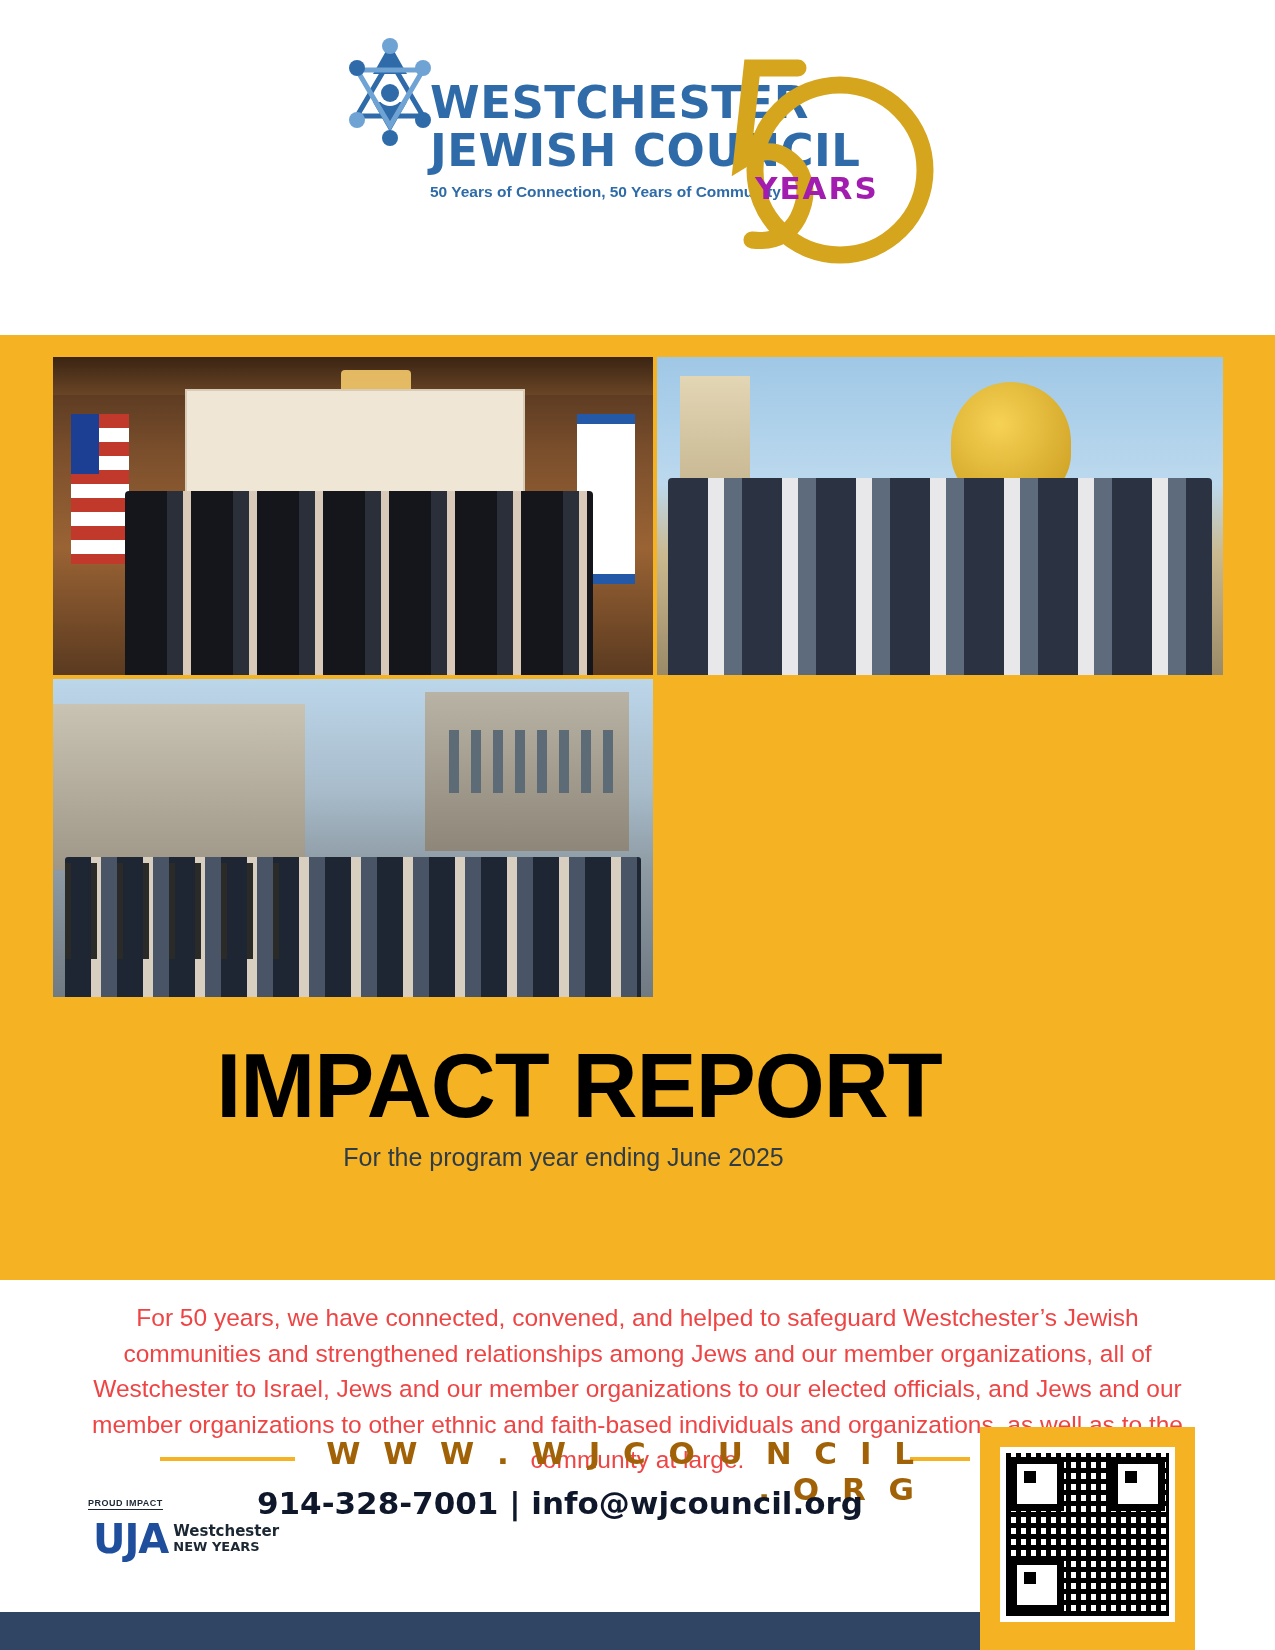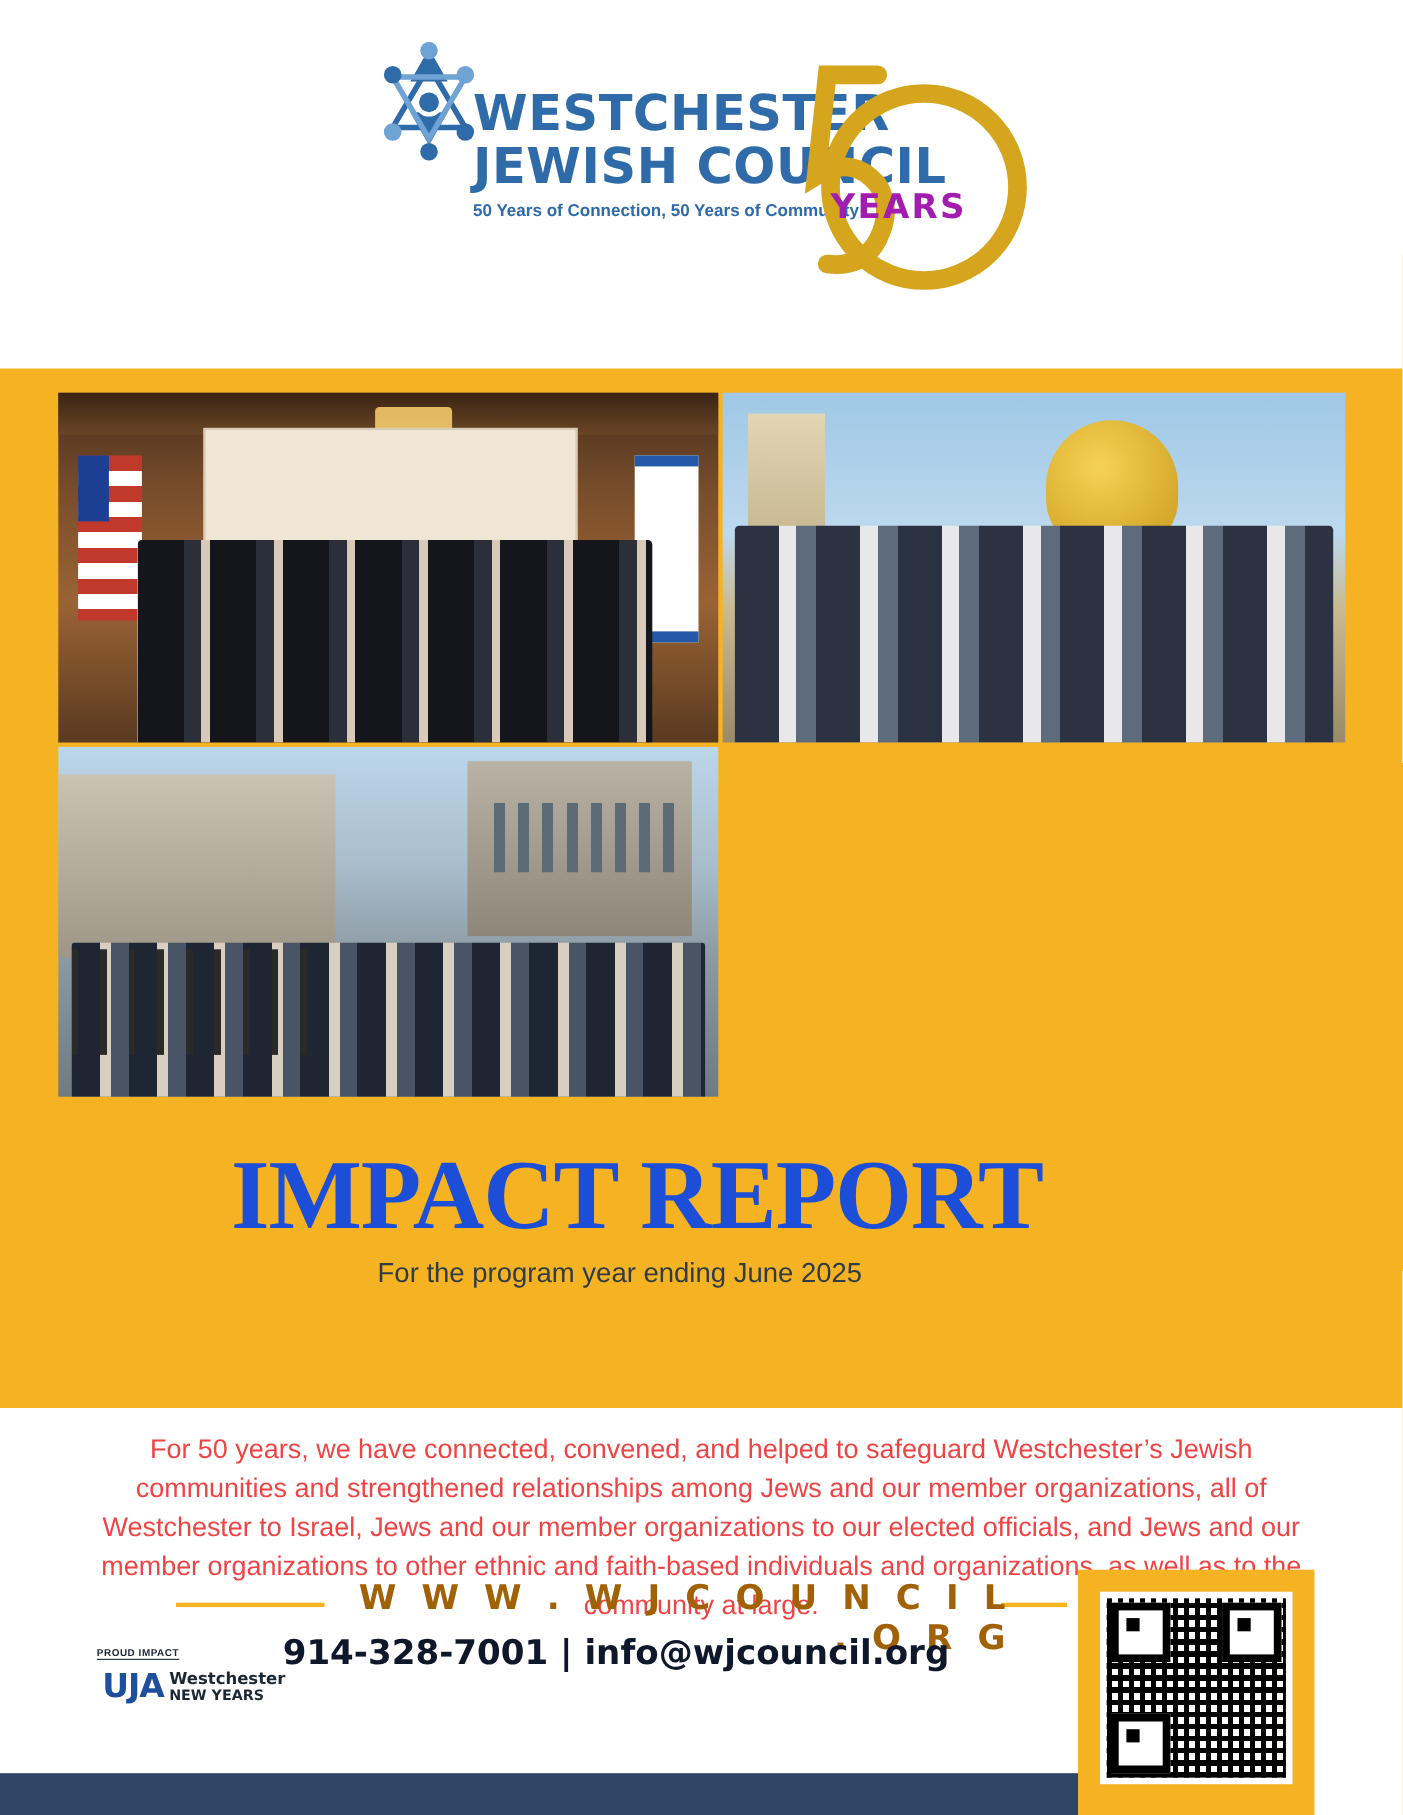--- a/index.html
+++ b/index.html
@@ -233,25 +233,25 @@
     position:absolute; left:2%; bottom:12%; width:36%; height:30%;
     background:repeating-linear-gradient(90deg,#2a2a28 0 6px,transparent 6px 26px);
   }
 
   .impact-title {
     position: absolute;
     top: 700px;
     left: 0;
     width: 1158px;
     text-align: center;
-    font-family: Liberation Serif, serif;
+    font-family: Liberation Sans, sans-serif;
     font-size: 90px;
     font-weight: bold;
     letter-spacing: -1px;
-    color: #1d4ed8;
+    color: #000000;
   }
   .impact-sub {
     position: absolute;
     top: 808px;
     left: 0;
     width: 1127px;
     text-align: center;
     font-family: "Liberation Sans", sans-serif;
     font-size: 25px;
     color: #2f3b45;
@@ -339,21 +339,21 @@
     margin-top: 6px;
   }
   .uja-flame {
     width: 20px; height: 34px;
     background: #1f4f9c;
     clip-path: polygon(50% 0%, 85% 38%, 78% 100%, 22% 100%, 15% 38%);
     margin-right: 5px;
   }
   .uja-letters {
     font-family: "DejaVu Sans", sans-serif;
-    font-size: 30px;
+    font-size: 40px;
     font-weight: bold;
     color: #1f4f9c;
     letter-spacing: -1px;
   }
   .uja-fed {
     margin-left: 5px;
     line-height: 1.05;
   }
   .uja-fed-1 {
     font-family: "DejaVu Sans", sans-serif;

